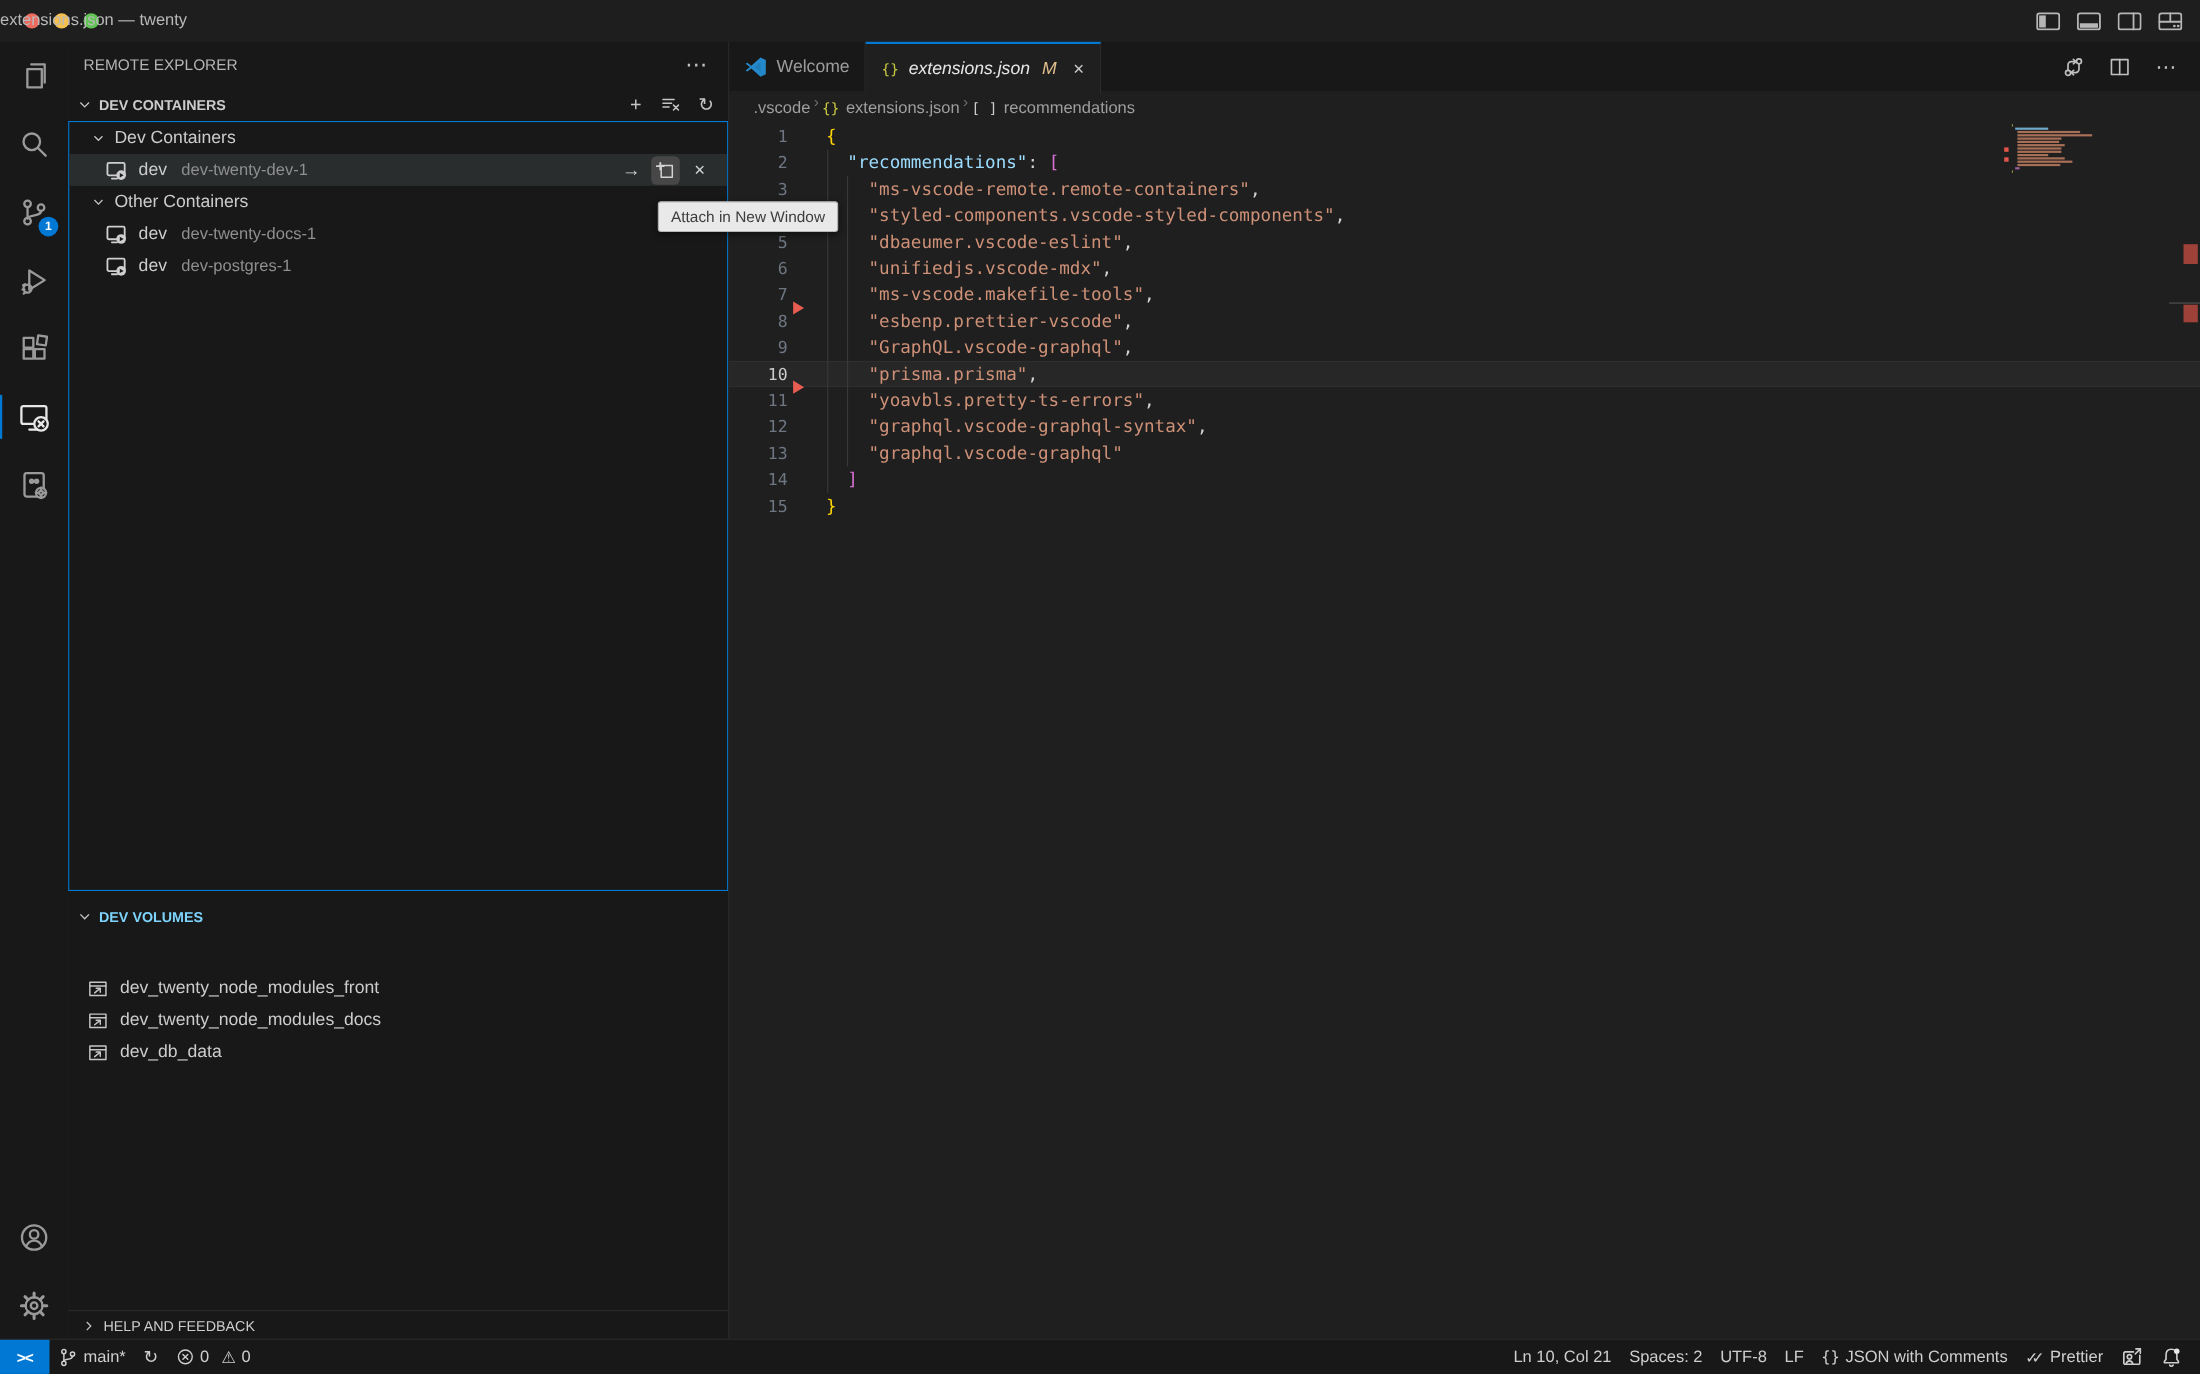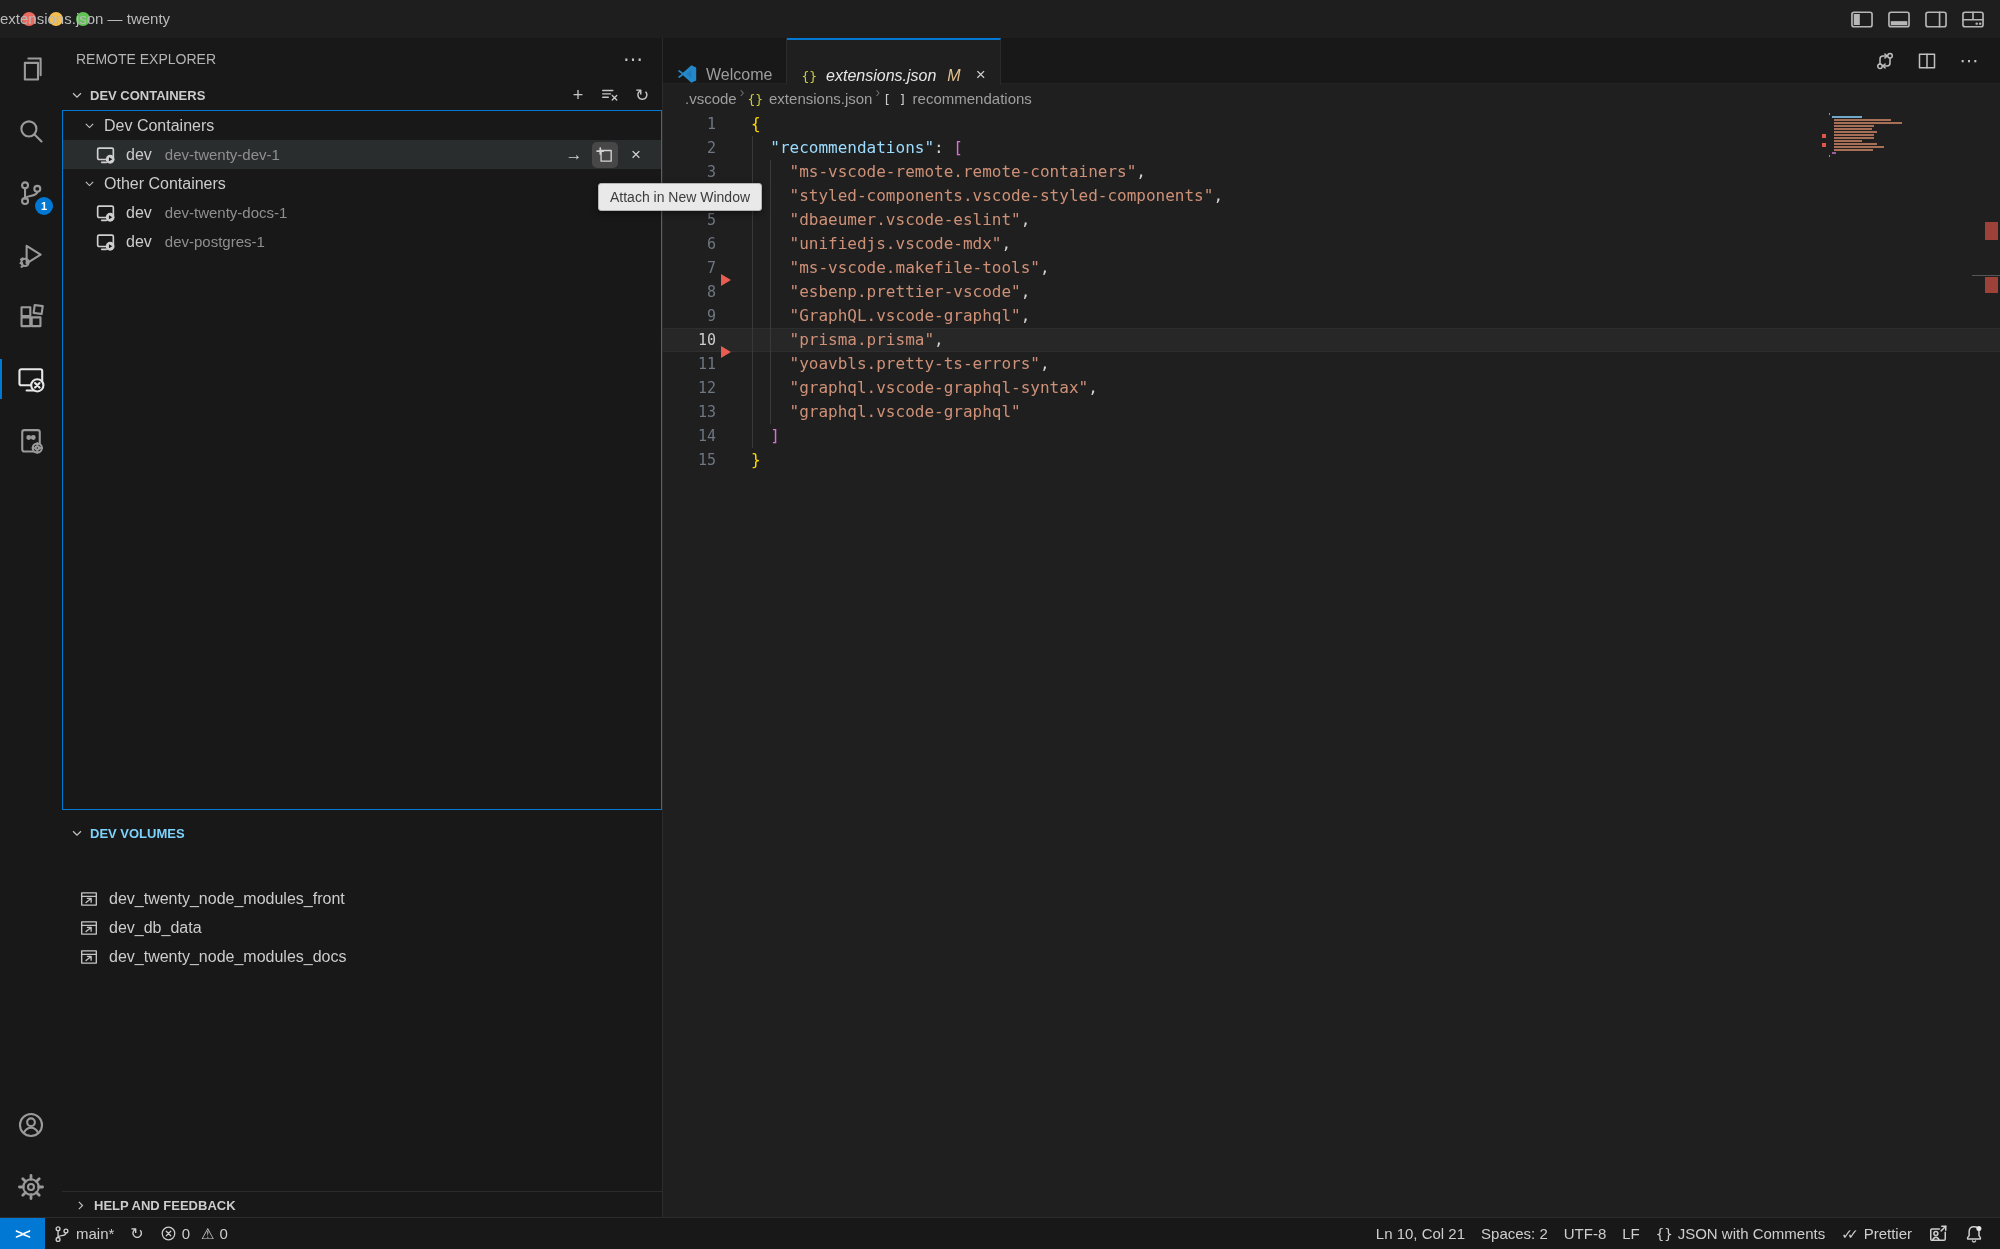--- a/index.html
+++ b/index.html
@@ -42,25 +42,25 @@
   .row-actions{margin-left:auto;display:flex;align-items:center;gap:5px;padding-right:12px;color:#d3d3d3;}
   .row-actions .ra{width:26px;height:26px;display:flex;align-items:center;justify-content:center;border-radius:5px;cursor:pointer;font-size:17px;}
   .row-actions .ra.hover{background:#474747;}
   .vol-head{position:absolute;top:782px;left:0;right:0;height:26px;display:flex;align-items:center;gap:6px;padding-left:8px;}
   .vol-head .lbl{font-size:13px;font-weight:bold;color:#7dd3fc;}
   .vol-list{position:absolute;top:808px;left:0;right:0;margin-top:38px;}
   .vrow{height:29px;display:flex;align-items:center;padding-left:18px;gap:11px;cursor:pointer;}
   .vrow .lbl{font-size:16px;color:#cccccc;}
   .vrow .vicon{color:#c5c5c5;flex:none;}
   .help-row{position:absolute;bottom:0;left:0;right:0;height:26px;border-top:1px solid #2b2b2b;display:flex;align-items:center;gap:7px;padding-left:12px;}
-  .help-row .lbl{font-size:13px;font-weight:bold;color:#cccccc;}
+  .help-row .lbl{font-size:13px;font-weight:normal;color:#cccccc;}
   
   .editor{position:absolute;left:662px;top:38px;right:0;bottom:31px;background:#1f1f1f;border-left:1px solid #2b2b2b;box-sizing:border-box;}
   .tabbar{position:absolute;top:0;left:0;right:0;height:46px;background:#181818;display:flex;border-bottom:1px solid #232323;box-sizing:border-box;}
-  .tab{display:flex;align-items:flex-end;padding:0 14px;gap:9px;font-size:16px;color:#9d9d9d;border-right:1px solid #2b2b2b;height:46px;box-sizing:border-box;cursor:pointer;}
+  .tab{display:flex;align-items:center;padding:0 14px;gap:9px;font-size:16px;color:#9d9d9d;border-right:1px solid #2b2b2b;height:46px;box-sizing:border-box;cursor:pointer;}
   .tab .ticon{flex:none;}
   .tab.active{background:#1f1f1f;color:#e6e6e6;border-top:2px solid #0078d4;height:47px;}
   .tab.active .tlabel{font-style:italic;}
   .tab .mod{color:#e2c08d;font-style:italic;margin-left:2px;}
   .tab .close{color:#cccccc;margin-left:6px;font-size:17px;}
   .braces-ic{font-family:"DejaVu Sans Mono",monospace;font-size:13px;color:#cbcb41;font-style:normal;}
   .tab-actions{margin-left:auto;display:flex;gap:20px;align-items:center;padding-right:20px;color:#c0c0c0;}
   .tab-actions .ta{width:22px;height:22px;display:flex;align-items:center;justify-content:center;cursor:pointer;}
   .breadcrumb{position:absolute;top:46px;left:0;right:0;height:28px;display:flex;padding-left:22px;gap:3px;font-size:15px;color:#9f9f9f;}
   .breadcrumb .sep{color:#6e6e6e;font-size:14px;}
@@ -316,31 +316,31 @@
           <span class="lbl">dev_twenty_node_modules_front</span>
         </div>
         <div class="vrow">
           <span class="vicon">
             <svg width="18" height="18" viewBox="0 0 16 16" fill="none" stroke="currentColor" stroke-width="1.2" stroke-linecap="round" stroke-linejoin="round">
               <rect x="1.5" y="2.6" width="13" height="10.8"></rect>
               <path d="M1.5 5.6h13"></path>
               <path d="M5.4 11.2l4.4-3.6M6.6 7.5h3.3v3.3"></path>
             </svg>
           </span>
-          <span class="lbl">dev_db_data</span>
+          <span class="lbl">dev_twenty_node_modules_docs</span>
         </div>
         <div class="vrow">
           <span class="vicon">
             <svg width="18" height="18" viewBox="0 0 16 16" fill="none" stroke="currentColor" stroke-width="1.2" stroke-linecap="round" stroke-linejoin="round">
               <rect x="1.5" y="2.6" width="13" height="10.8"></rect>
               <path d="M1.5 5.6h13"></path>
               <path d="M5.4 11.2l4.4-3.6M6.6 7.5h3.3v3.3"></path>
             </svg>
           </span>
-          <span class="lbl">dev_twenty_node_modules_docs</span>
+          <span class="lbl">dev_db_data</span>
         </div>
       </div>
     <div class="help-row">
       <span class="chev">
           <svg width="13" height="13" viewBox="0 0 16 16">
             <path d="M6 3.5L10.5 8 6 12.5" fill="none" stroke="currentColor" stroke-width="1.4"></path>
           </svg>
         </span>
       <span class="lbl">HELP AND FEEDBACK</span>
     </div>

